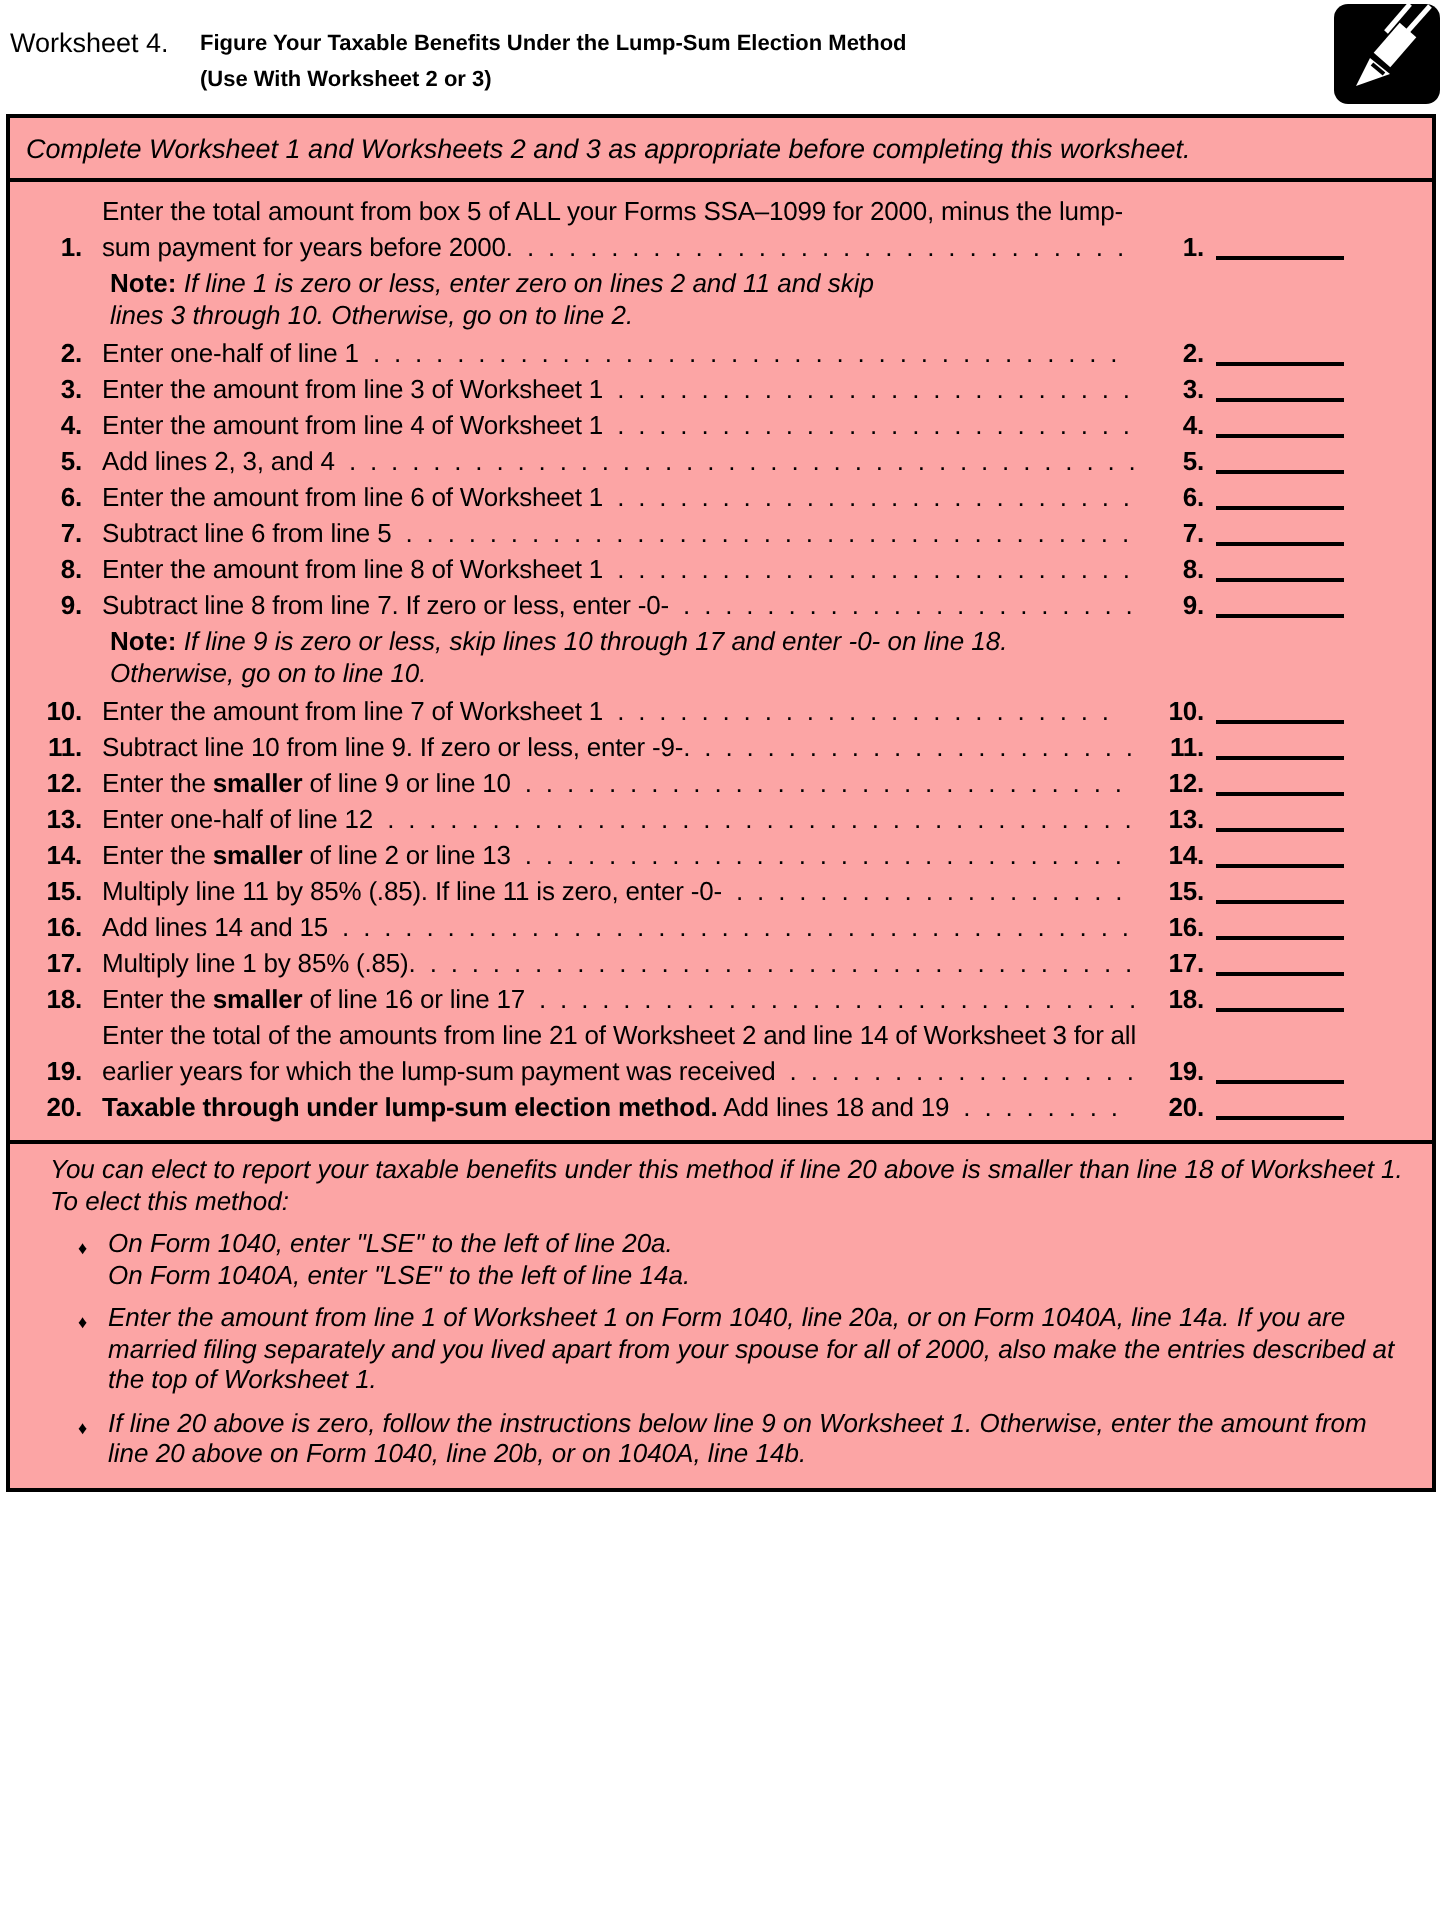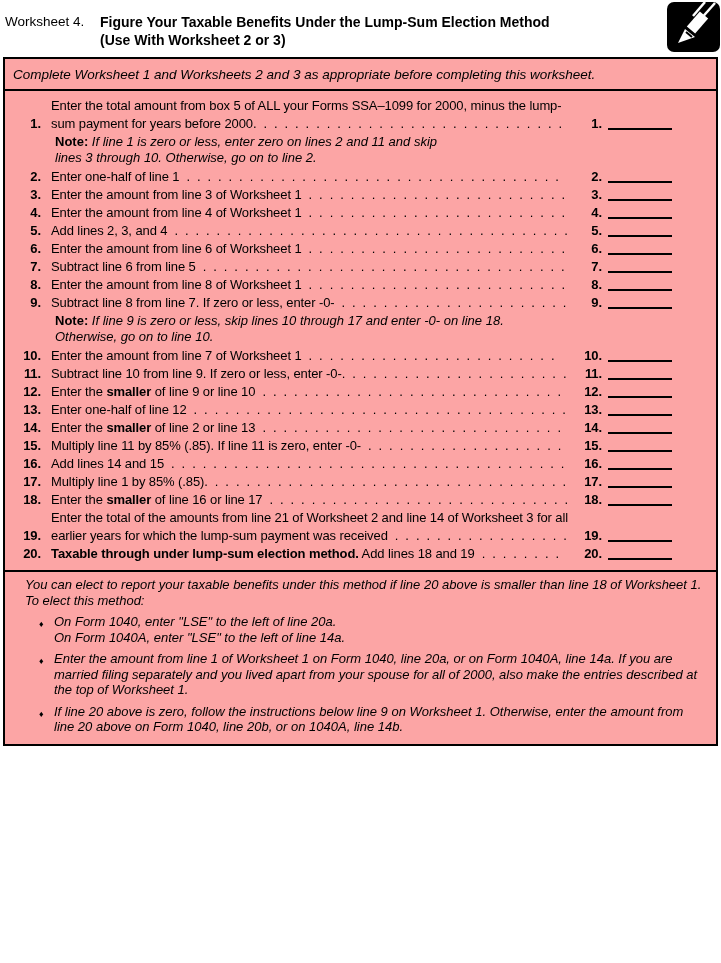--- a/index.html
+++ b/index.html
@@ -3,21 +3,21 @@
 <meta charset="utf-8">
 <style>
   * { margin:0; padding:0; box-sizing:border-box; }
   html,body { background:#fff; }
   body {
     width:721px; height:963px; position:relative;
     color:#000; font-family:"Liberation Sans", sans-serif; font-size:13px;
   }
   .header { position:absolute; top:13px; left:5px; display:flex; width:650px; }
   .wlabel { flex:none; width:95px; font-size:13.5px; padding-top:1px; }
-  .wtitle { font-weight:bold; font-size:14px; line-height:18px; }
+  .wtitle { font-weight:bold; font-size:11px; line-height:18px; }
   .icon-wrap { position:absolute; top:2px; right:1px; width:53px; height:50px; }
   .box {
     position:absolute; top:57px; left:3px; width:715px;
     border:2px solid #000; background:#fca5a5;
   }
   .intro { font-style:italic; font-size:13.5px; padding:8px 8px 7px 8px; border-bottom:2px solid #000; }
   .list { padding:6px 0 7px 4px; }
   .row { display:flex; align-items:flex-end; line-height:18px; letter-spacing:-0.1px; }
   .lnum { flex:none; width:32px; text-align:right; font-weight:bold; }
   .ltext { flex:1; margin-left:10px; overflow:hidden; }
@@ -115,21 +115,21 @@
       </div>
       <div class="note" style="width: 500px;"><b class="nlbl">Note:</b> <span class="ntxt">If line 9 is zero or less, skip lines 10 through 17 and enter -0- on line 18. Otherwise, go on to line 10.</span></div>
       <div class="row">
         <span class="lnum">10.</span>
         <span class="ltext"><span>Enter the amount from line 7 of Worksheet 1</span><b></b><span></span><span class="dots"> &nbsp;. &nbsp;. &nbsp;. &nbsp;. &nbsp;. &nbsp;. &nbsp;. &nbsp;. &nbsp;. &nbsp;. &nbsp;. &nbsp;. &nbsp;. &nbsp;. &nbsp;. &nbsp;. &nbsp;. &nbsp;. &nbsp;. &nbsp;. &nbsp;. &nbsp;. &nbsp;. &nbsp;.</span></span>
         <span class="rnum">10.</span>
         <span class="blank"></span>
       </div>
       <div class="row">
         <span class="lnum">11.</span>
-        <span class="ltext"><span>Subtract line 10 from line 9. If zero or less, enter -0-.</span><b></b><span></span><span class="dots"> &nbsp;. &nbsp;. &nbsp;. &nbsp;. &nbsp;. &nbsp;. &nbsp;. &nbsp;. &nbsp;. &nbsp;. &nbsp;. &nbsp;. &nbsp;. &nbsp;. &nbsp;. &nbsp;. &nbsp;. &nbsp;. &nbsp;. &nbsp;. &nbsp;.</span></span>
+        <span class="ltext"><span>Subtract line 10 from line 9. If zero or less, enter -9-.</span><b></b><span></span><span class="dots"> &nbsp;. &nbsp;. &nbsp;. &nbsp;. &nbsp;. &nbsp;. &nbsp;. &nbsp;. &nbsp;. &nbsp;. &nbsp;. &nbsp;. &nbsp;. &nbsp;. &nbsp;. &nbsp;. &nbsp;. &nbsp;. &nbsp;. &nbsp;. &nbsp;.</span></span>
         <span class="rnum">11.</span>
         <span class="blank"></span>
       </div>
       <div class="row">
         <span class="lnum">12.</span>
         <span class="ltext"><span>Enter the </span><b>smaller</b><span> of line 9 or line 10</span><span class="dots"> &nbsp;. &nbsp;. &nbsp;. &nbsp;. &nbsp;. &nbsp;. &nbsp;. &nbsp;. &nbsp;. &nbsp;. &nbsp;. &nbsp;. &nbsp;. &nbsp;. &nbsp;. &nbsp;. &nbsp;. &nbsp;. &nbsp;. &nbsp;. &nbsp;. &nbsp;. &nbsp;. &nbsp;. &nbsp;. &nbsp;. &nbsp;. &nbsp;. &nbsp;.</span></span>
         <span class="rnum">12.</span>
         <span class="blank"></span>
       </div>
       <div class="row">

